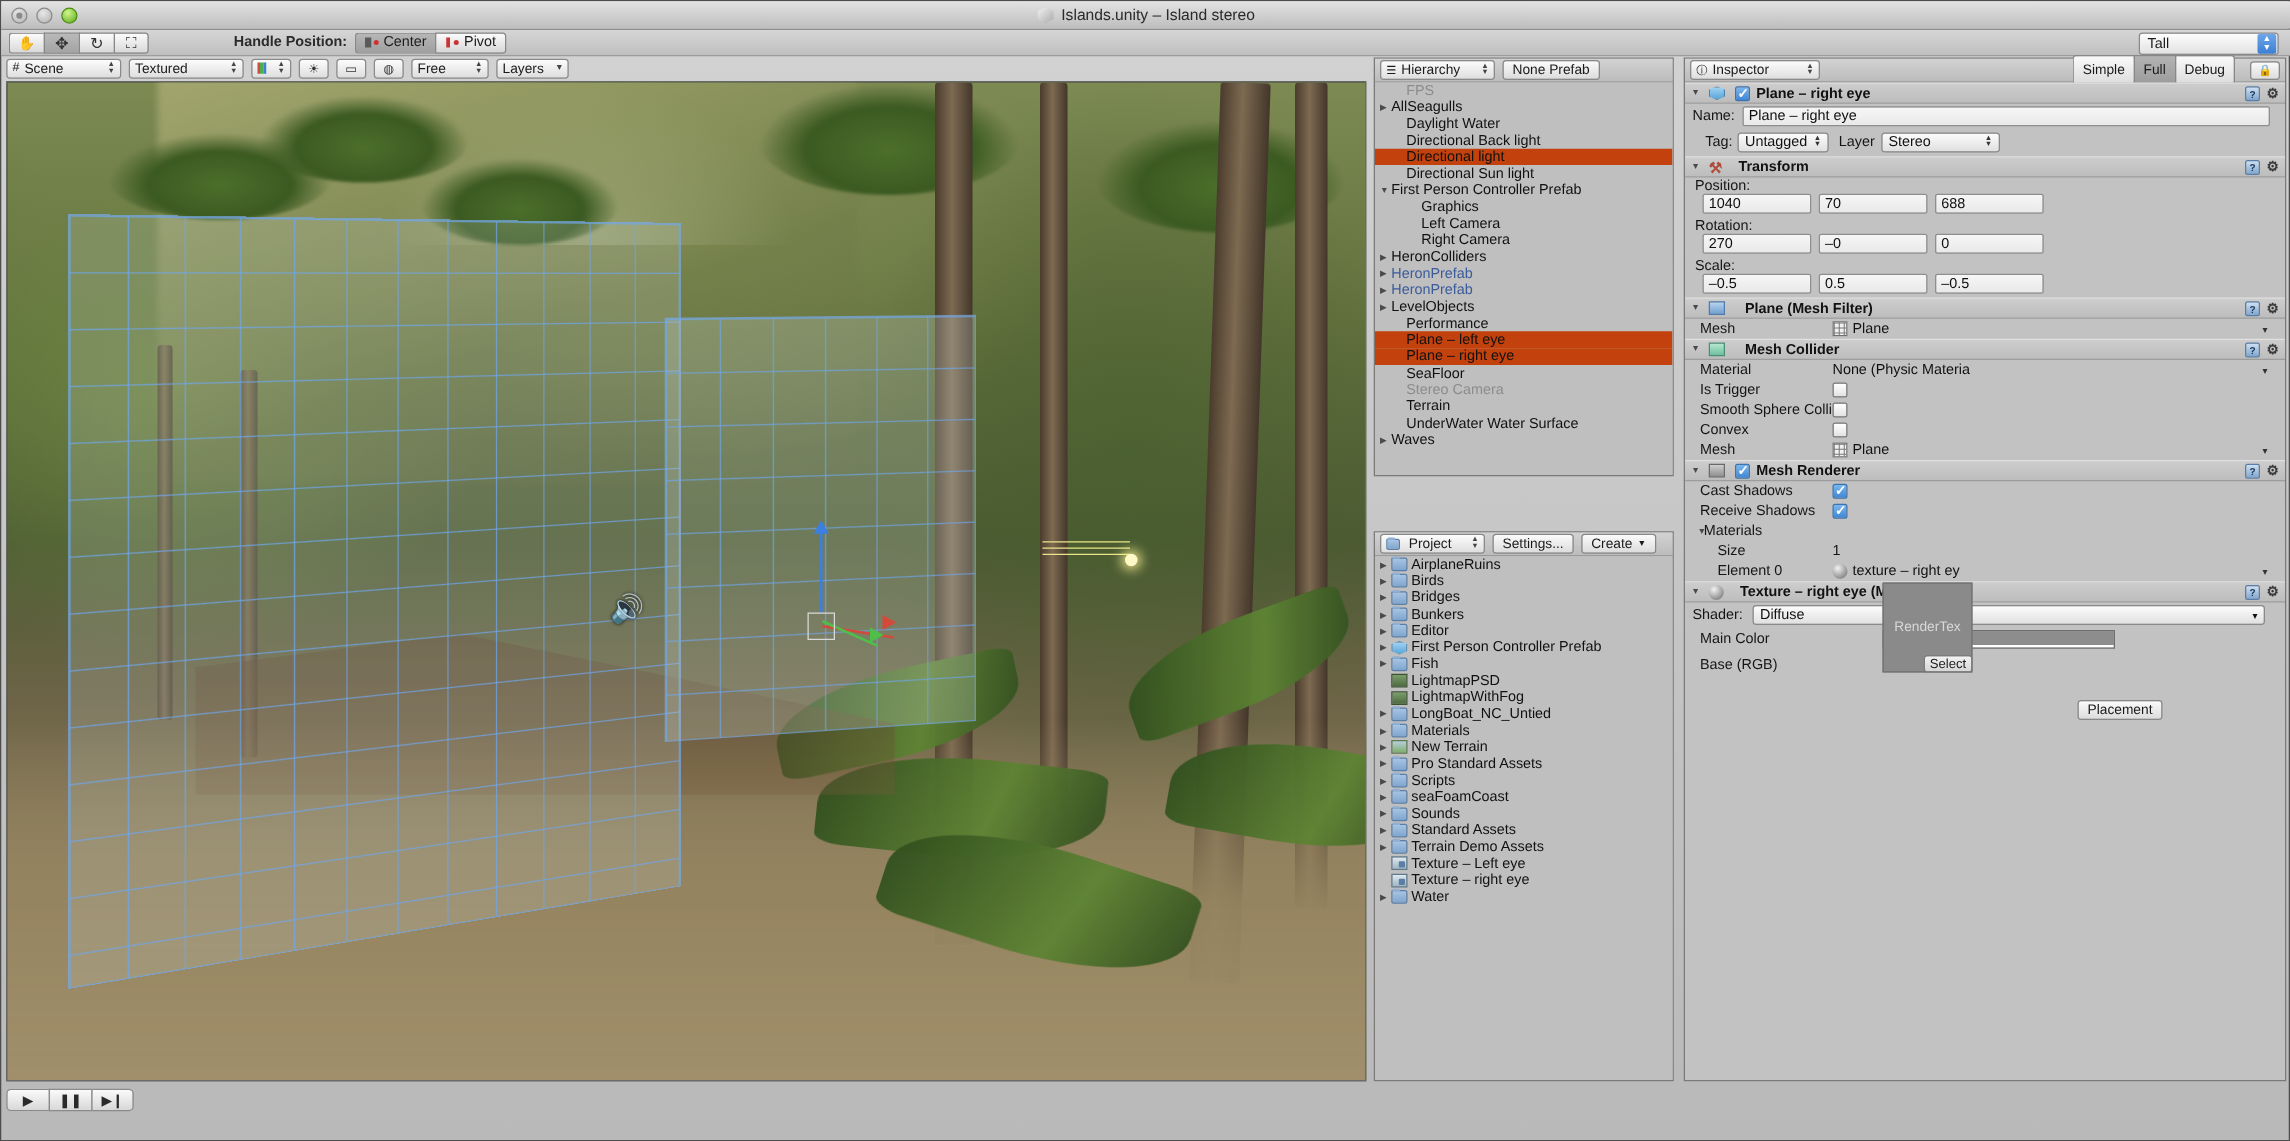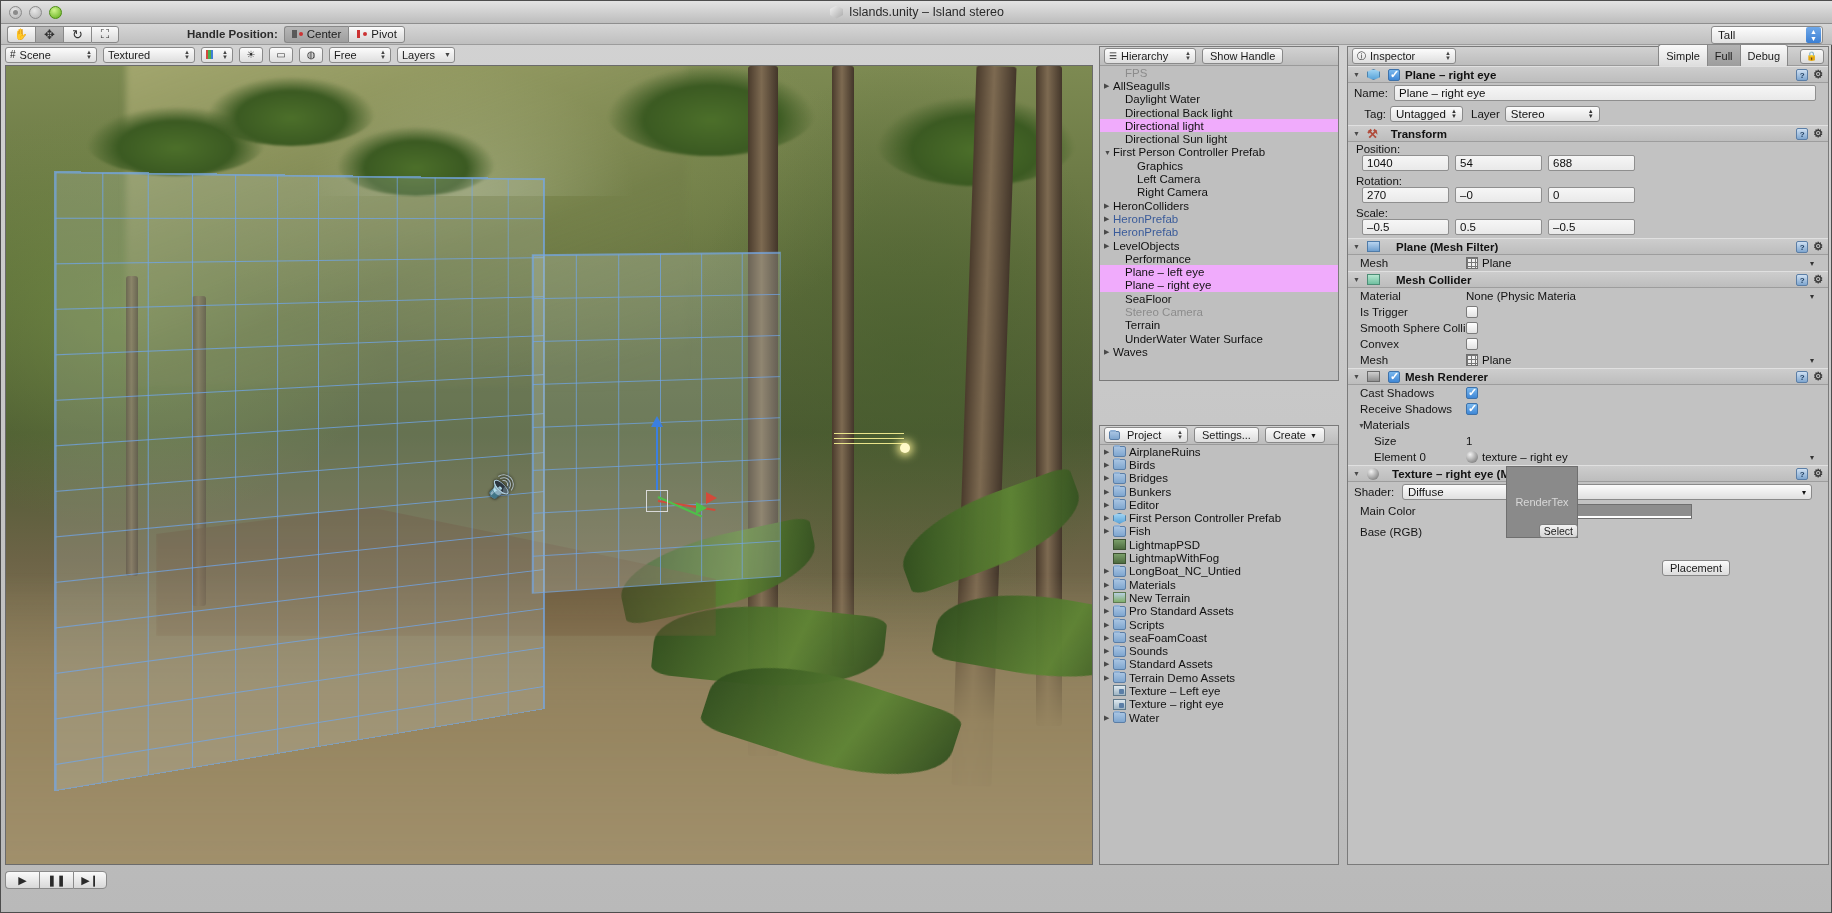--- a/index.html
+++ b/index.html
@@ -247,21 +247,21 @@
   }
   .panel-body { position: absolute; left:0; right:0; top:19px; bottom:0; overflow:hidden; background:#bfbfbf; }
   .hierarchy { left: 1098px; top: 45px; width: 240px; height: 335px; }
   .project   { left: 1098px; top: 424px; width: 240px; height: 440px; }
   .inspector { left: 1346px; top: 45px; width: 482px; height: 819px; }
 
   .row {
     height: 13.3px; display: flex; align-items: center;
     font-size: 11.5px; color: #111; padding-left: 4px; white-space: nowrap;
   }
-  .row.sel { background: #f0abfc; }
+  .row.sel { background: #c2410c; }
   .row.dim { color: #8c8c8c; }
   .row.prefab { color: #3a5b9a; }
   .tri { width: 9px; display:inline-block; font-size: 7px; color:#4a4a4a; }
   .tri.open::before { content:"\25BC"; }
   .tri.closed::before { content:"\25B6"; }
   .tri.none::before { content:""; }
   .ficon { width: 13px; height: 11px; display:inline-block; margin-right:3px; vertical-align:-1px; }
   .folder { background: linear-gradient(#a8c4e2,#7fa6cf); border:1px solid #5b7ea6; border-radius:1px 2px 2px 2px; position:relative;}
   .folder::before { content:""; position:absolute; left:0; top:-2px; width:6px; height:2px; background:#8fb0d4; border-radius:1px 1px 0 0;}
   .cube { background: linear-gradient(#9fd3f2,#5ba5da); border:1px solid #4d83ad; clip-path: polygon(50% 0,100% 26%,100% 74%,50% 100%,0 74%,0 26%); }
@@ -525,21 +525,21 @@
     <div class="panel-head">
       <div class="popup" style="width:92px">
         <span style="font-size:9px">☰</span>
         <span>Hierarchy</span>
         <span class="arrows">
             <span>▲</span>
             <span>▼</span>
           </span>
       </div>
       <div class="btn">
-        <span>Show Handle</span>
+        <span>None Prefab</span>
       </div>
     </div>
     <div class="panel-body" id="hierarchy-list">
         <div class="row dim">
           <span class="tri none" style="margin-left: 12px;"></span>
           <span>FPS</span>
         </div>
         <div class="row">
           <span class="tri closed" style="margin-left: 0px;"></span>
           <span>AllSeagulls</span>
@@ -816,21 +816,21 @@
         <span style="color:#b04a3a;font-size:12px">⚒</span>
         <span style="margin-left:8px">Transform</span>
         <span class="spacer">
           <span class="help-ic">?</span>
           <span class="gear-ic">⚙</span>
         </span>
       </div>
       <div class="sub-label">Position:</div>
       <div class="vec">
         <span class="field">1040</span>
-        <span class="field">54</span>
+        <span class="field">70</span>
         <span class="field">688</span>
       </div>
       <div class="sub-label" style="padding-top:4px">Rotation:</div>
       <div class="vec">
         <span class="field">270</span>
         <span class="field">–0</span>
         <span class="field">0</span>
       </div>
       <div class="sub-label" style="padding-top:4px">Scale:</div>
       <div class="vec" style="padding-bottom:3px">

